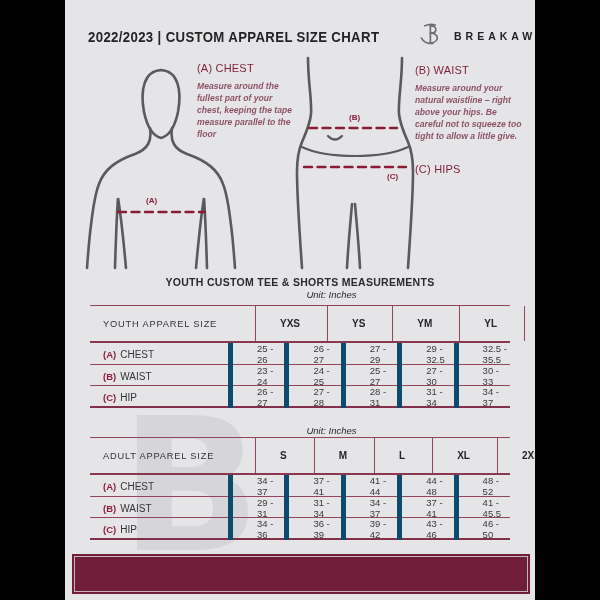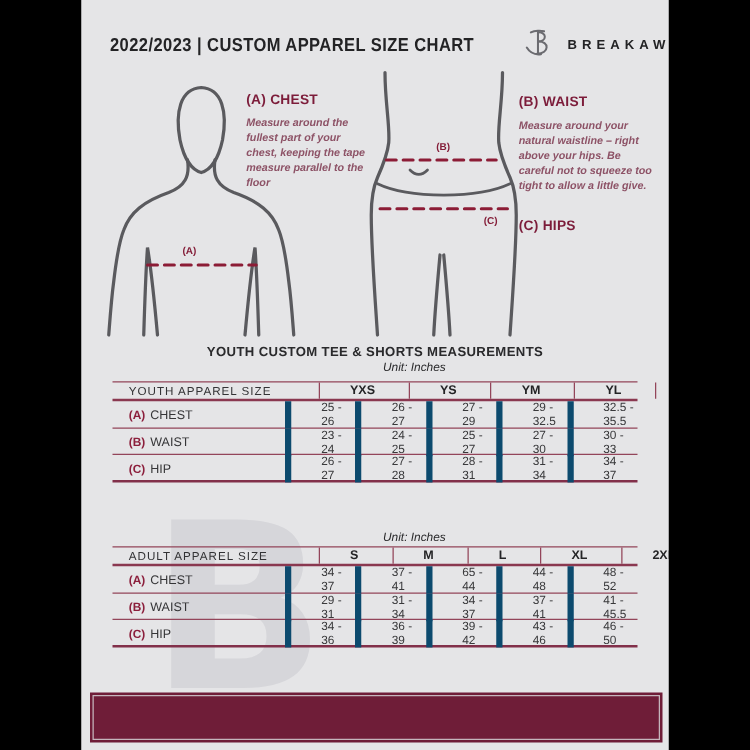--- a/index.html
+++ b/index.html
@@ -22,21 +22,21 @@
     transform:scaleX(.88); transform-origin:left center; white-space:nowrap;
   }
   .brand { display:flex; align-items:center; gap:9px; }
   .brand-name { font-size:10.5px; font-weight:700; letter-spacing:4px; color:#232325; }
   
   .figures { position:absolute; left:0; top:0; width:470px; height:280px; z-index:1; }
   .marker {
     position:absolute; font-size:8px; font-weight:800; color:#841d38; z-index:2;
   }
   .measure-block { position:absolute; z-index:2; }
-  .measure-heading { font-size:11px; font-weight:700; color:#7c1c3a; letter-spacing:.2px;margin-top:12px; }
+  .measure-heading { font-size:11px; font-weight:400; color:#7c1c3a; letter-spacing:.2px; }
   .measure-desc {
     margin-top:6px; font-style:italic; font-size:8.6px; line-height:1.4;
     color:#8d5266; font-weight:700;
   }
   .block-chest { left:132px; top:62px; width:101px; }
   .block-waist { left:350px; top:64px; width:112px; }
   .block-hips  { left:350px; top:163px; width:117px; }
   
   .sec-title {
     position:absolute; left:0; width:470px; text-align:center; z-index:2;
@@ -51,21 +51,21 @@
   
   .size-table {
     position:absolute; left:25px; width:420px; z-index:2;
     border-bottom:2.5px solid #82304a;
   }
   .youth-table { top:305px; } .adult-table { top:437px; }
   .t-row {
     display:grid; grid-template-columns:138px repeat(5,1fr);
     align-items:stretch; height:21px; border-top:1px solid #93455a;
   }
-  .t-row.head { height:16px; border-top:1.5px solid #93455a; border-bottom:2px solid #8a3850;gap:27px; }
+  .t-row.head { height:38px; border-top:1.5px solid #93455a; border-bottom:2px solid #8a3850;gap:27px; }
   .t-row.head + .t-row { border-top:none; }
   .cell { display:flex; align-items:center; justify-content:center;padding-left:24px; }
   .c-label { justify-content:flex-start; padding-left:13px; font-size:9.5px; color:#39393b; }
   .c-label.hdr { letter-spacing:.8px; font-size:9.3px; color:#333335; }
   .c-size { border-left:1px solid #93455a; font-size:10px; font-weight:700; color:#242426; }
   .c-val  { border-left:5px solid #0c4a6e; font-size:9.5px; color:#39393b; }
   .pfx { font-weight:800; color:#8c1f3c; margin-right:4px; font-size:9.5px; }
   .row-label-text { font-size:10px; color:#353537; }
   
   .watermark {
@@ -200,21 +200,21 @@
         <div class="cell c-size">XL</div>
         <div class="cell c-size">2XL</div>
       </div>
       <div class="t-row">
         <div class="cell c-label">
             <span class="pfx">(A)</span>
             <span class="row-label-text">CHEST</span>
           </div>
         <div class="cell c-val">34 - 37</div>
         <div class="cell c-val">37 - 41</div>
-        <div class="cell c-val">65 - 44</div>
+        <div class="cell c-val">41 - 44</div>
         <div class="cell c-val">44 - 48</div>
         <div class="cell c-val">48 - 52</div>
       </div>
       <div class="t-row">
         <div class="cell c-label">
             <span class="pfx">(B)</span>
             <span class="row-label-text">WAIST</span>
           </div>
         <div class="cell c-val">29 - 31</div>
         <div class="cell c-val">31 - 34</div>

